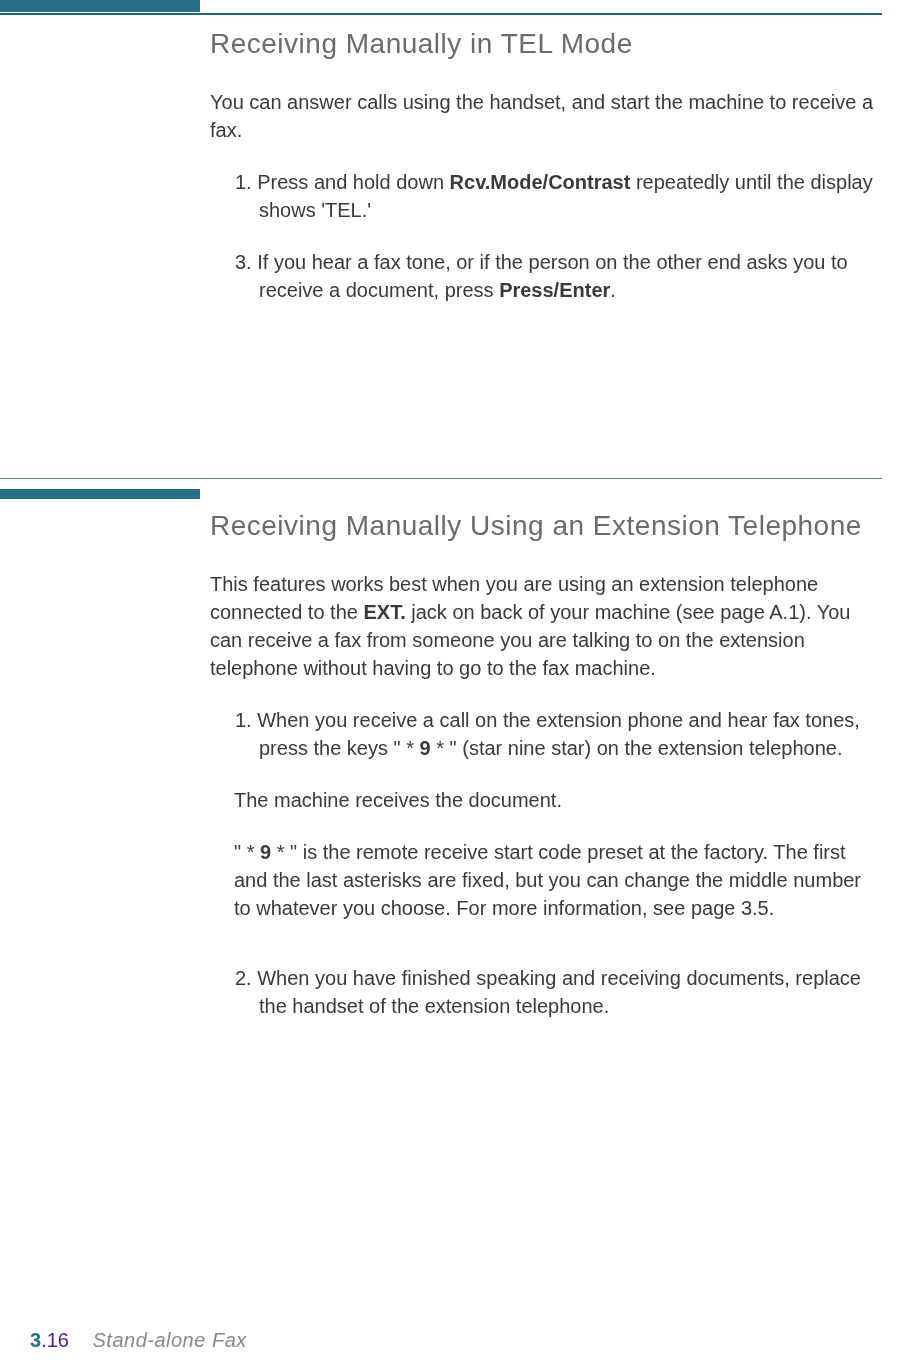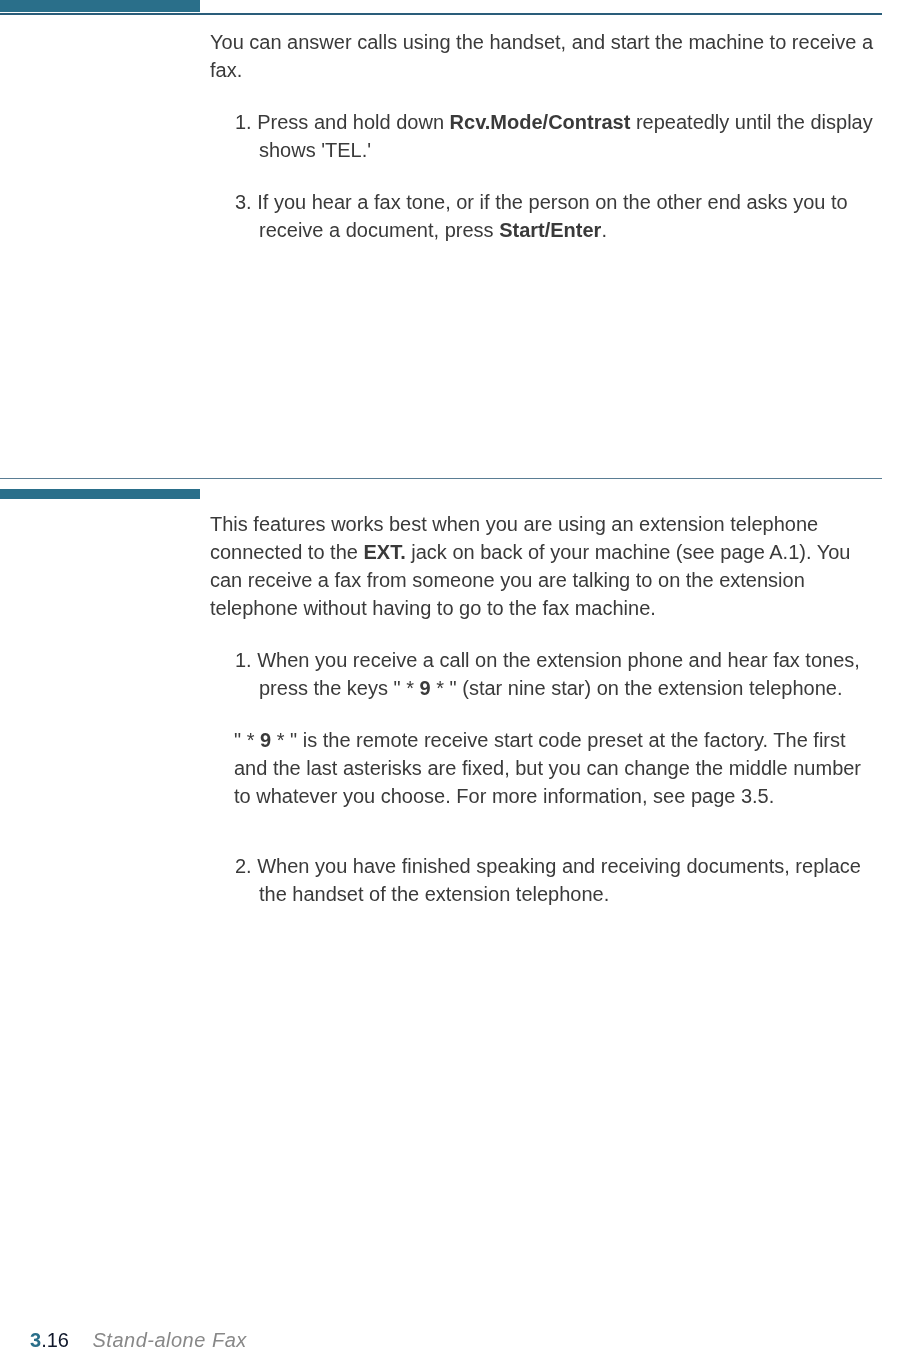--- a/index.html
+++ b/index.html
@@ -92,63 +92,66 @@
       bottom: 8px;
       left: 30px;
       font-size: 20px;
       color: #7a7a7a;
       font-family: "Trebuchet MS", Arial, sans-serif;
     }
     .footer .chap {
       color: #2a6f8a;
       font-weight: 700;
     }
-    .footer .page { color: #0f172a; }
+    .footer .page { color: #4c1d95; }
     .footer .title {
       color: #888;
       font-style: italic;
       letter-spacing: 0.5px;
       margin-left: 18px;
     }
   </style>
 </head>
 <body>
 
 <div class="top-rule-teal"></div>
 <div class="thin-rule"></div>
 
 <div class="content">
+  <h2 class="section-heading">Receiving Manually in TEL Mode</h2>
   <p class="body">You can answer calls using the handset, and start the machine to receive a fax.</p>
 
   <p class="step">
     <span>1. Press and hold down </span><span class="bold">Rcv.Mode/Contrast</span><span> repeatedly until the display shows 'TEL.'</span>
   </p>
 
 
   <p class="step">
-    <span>3. If you hear a fax tone, or if the person on the other end asks you to receive a document, press </span><span class="bold">Start/Enter</span><span>.</span>
+    <span>3. If you hear a fax tone, or if the person on the other end asks you to receive a document, press </span><span class="bold">Press/Enter</span><span>.</span>
   </p>
 
 </div>
 
 <div class="divider-wrap">
   <div class="divider-thin"></div>
   <div class="divider-thick"></div>
 </div>
 
 <div class="section2">
+  <h2 class="section-heading">Receiving Manually Using an Extension Telephone</h2>
 
   <p class="body">
     <span>This features works best when you are using an extension telephone connected to the </span><span class="bold">EXT.</span><span> jack on back of your machine (see page A.1). You can receive a fax from someone you are talking to on the extension telephone without having to go to the fax machine.</span>
   </p>
 
   <p class="step">
     <span>1. When you receive a call on the extension phone and hear fax tones, press the keys " </span><span>*</span><span class="bold"> 9 </span><span>*</span><span> " (star nine star) on the extension telephone.</span>
   </p>
 
+  <p class="step-sub">The machine receives the document.</p>
 
 
   <p class="step-sub" style="margin-bottom:42px;">
     <span>" </span><span>*</span><span class="bold"> 9 </span><span>*</span><span> " is the remote receive start code preset at the factory. The first and the last asterisks are fixed, but you can change the middle number to whatever you choose. For more information, see page 3.5.</span>
   </p>
 
   <p class="step">2. When you have finished speaking and receiving documents, replace the handset of the extension telephone.</p>
 </div>
 
 <div class="footer">

